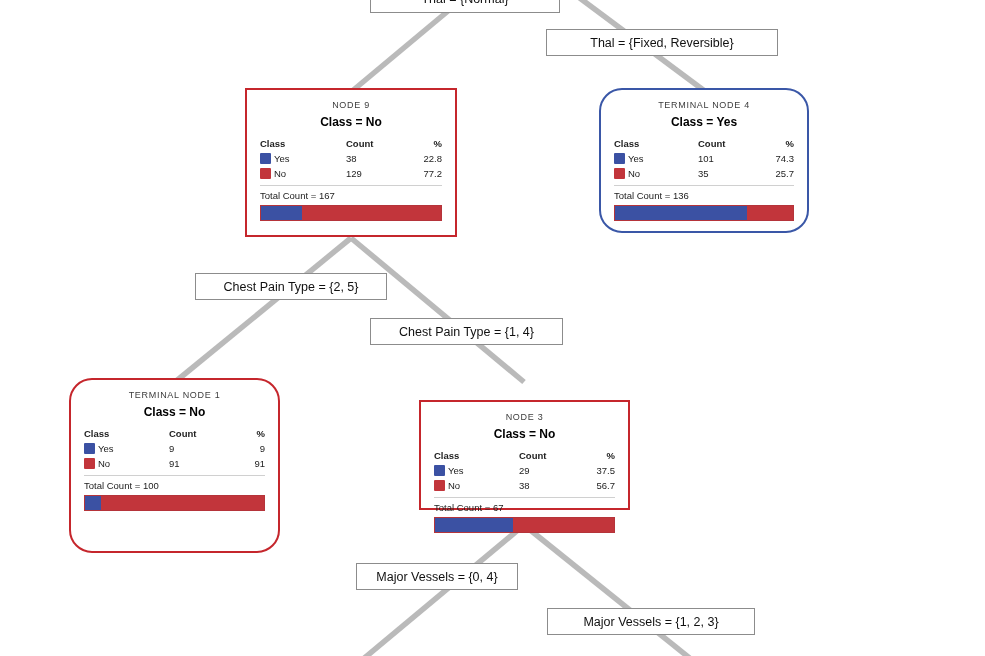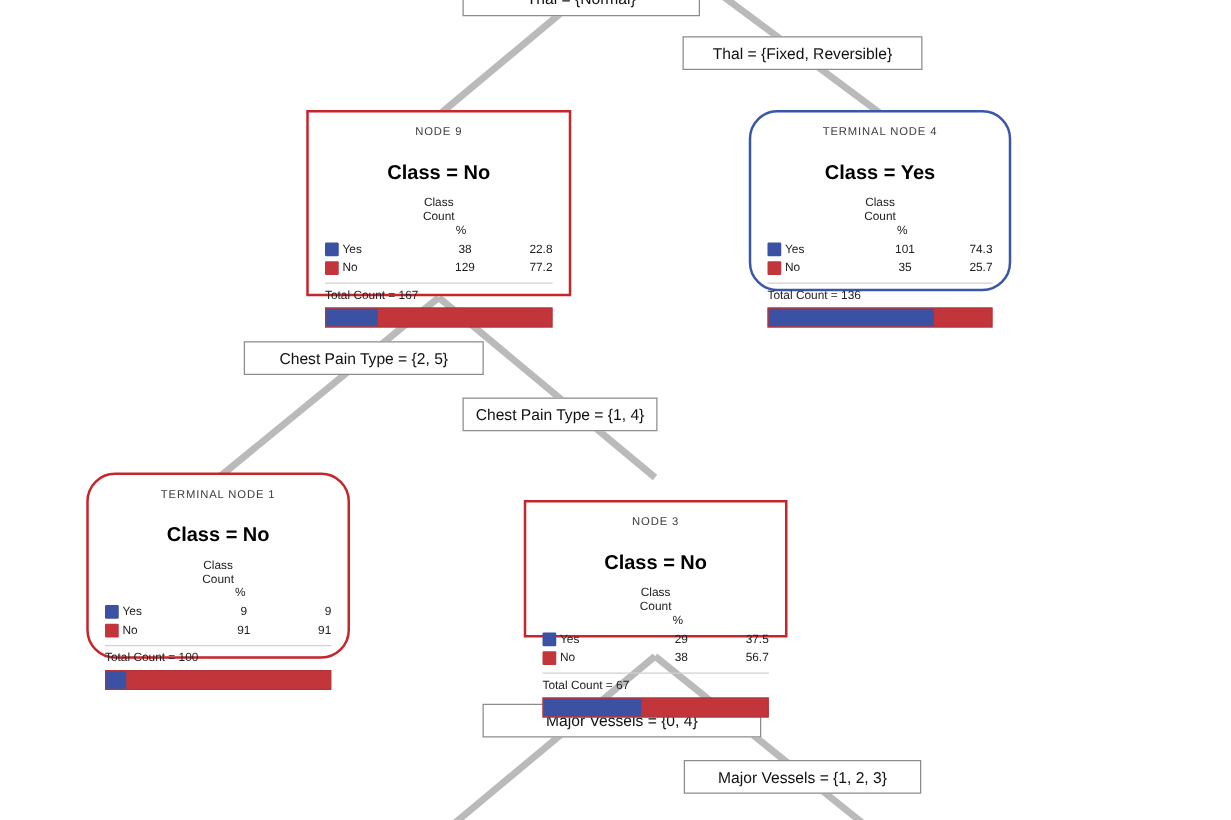--- a/index.html
+++ b/index.html
@@ -26,28 +26,28 @@
     position:absolute;box-sizing:border-box;background:#ffffff;
   }
   .node.red{border:2px solid #c5262c;}
   .node.blue{border:2px solid #3a57a7;}
   .node.rounded{border-radius:23px;}
   .ntitle{
     margin-top:10px;text-align:center;font-size:9px;letter-spacing:.7px;
     color:#3c3c3c;
   }
   .nclass{
-    margin-top:20px;text-align:center;font-size:16px;font-weight:bold;color:#000;
+    margin-top:5px;text-align:center;font-size:12px;font-weight:bold;color:#000;
   }
   .tbl{margin:9px 13px 0 13px;}
   .thead,.trow{display:flex;align-items:center;font-size:9.5px;}
-  .thead{font-weight:normal;color:#222;flex-direction:column;}
+  .thead{font-weight:bold;color:#222;}
   .trow{margin-top:4px;color:#222;}
   .c1{flex:1;text-align:left;}
-  .c2{width:52px;text-align:center;}
+  .c2{width:52px;text-align:left;}
   .c3{width:44px;text-align:right;}
   .swatch{
     display:inline-block;width:11px;height:11px;margin-right:3px;
     border-radius:1px;flex:0 0 auto;
   }
   .swatch.blue{background:#3b51a3;}
   .swatch.red{background:#c2353b;}
   .sep{border-top:1px solid #d0d0d0;margin-top:6px;}
   .total{font-size:9.5px;margin-top:4px;color:#222;}
   .bar{
@@ -66,33 +66,33 @@
     <line x1="577" y1="-4" x2="706" y2="92"></line>
     <line x1="351" y1="238" x2="175" y2="382"></line>
     <line x1="351" y1="238" x2="524" y2="382"></line>
     <line x1="524" y1="525" x2="362" y2="660"></line>
     <line x1="524" y1="525" x2="692" y2="660"></line>
   </svg>
 
   <div class="elabel" style="left:370px;top:-16px;width:190px;height:29px">
     <span>Thal = {Normal}</span>
   </div>
-  <div class="elabel" style="left:546px;top:29px;width:192px">
+  <div class="elabel" style="left:546px;top:29px;width:232px">
     <span>Thal = {Fixed, Reversible}</span>
   </div>
   <div class="elabel" style="left:195px;top:273px;width:192px">
     <span>Chest Pain Type = {2, 5}</span>
   </div>
-  <div class="elabel" style="left:370px;top:318px;width:156px">
+  <div class="elabel" style="left:370px;top:318px;width:193px">
     <span>Chest Pain Type = {1, 4}</span>
   </div>
-  <div class="elabel" style="left:386px;top:563px;width:223px">
+  <div class="elabel" style="left:356px;top:563px;width:162px">
     <span>Major Vessels = {0, 4}</span>
   </div>
-  <div class="elabel" style="left:547px;top:608px;width:190px">
+  <div class="elabel" style="left:547px;top:608px;width:208px">
     <span>Major Vessels = {1, 2, 3}</span>
   </div>
 
   <div class="node red" style="left:245px;top:88px;width:212px;height:149px">
     <div class="ntitle">NODE 9</div>
     <div class="nclass">Class = No</div>
     <div class="tbl">
       <div class="thead">
         <span class="c1">Class</span>
         <span class="c2">Count</span>
@@ -140,21 +140,21 @@
         <span class="c3">25.7</span>
       </div>
       <div class="sep"></div>
       <div class="total">Total Count = 136</div>
       <div class="bar">
         <div class="bar-blue" style="width: 74.3%;"></div>
       </div>
     </div>
   </div>
 
-  <div class="node red rounded" style="left:69px;top:378px;width:211px;height:149px">
+  <div class="node red rounded" style="left:69px;top:378px;width:211px;height:175px">
     <div class="ntitle">TERMINAL NODE 1</div>
     <div class="nclass">Class = No</div>
     <div class="tbl">
       <div class="thead">
         <span class="c1">Class</span>
         <span class="c2">Count</span>
         <span class="c3">%</span>
       </div>
       <div class="trow">
         <span class="swatch blue"></span>

